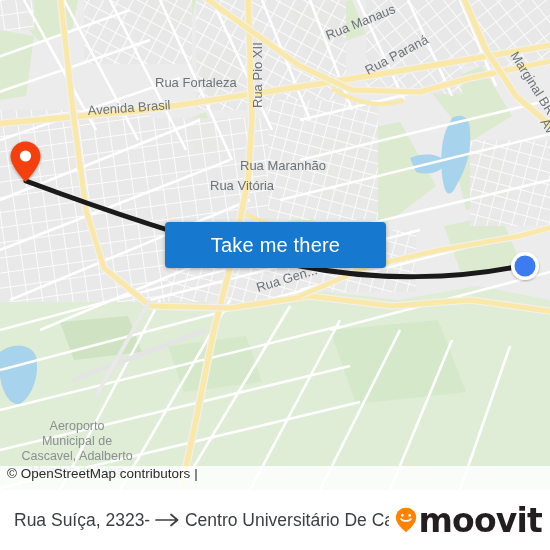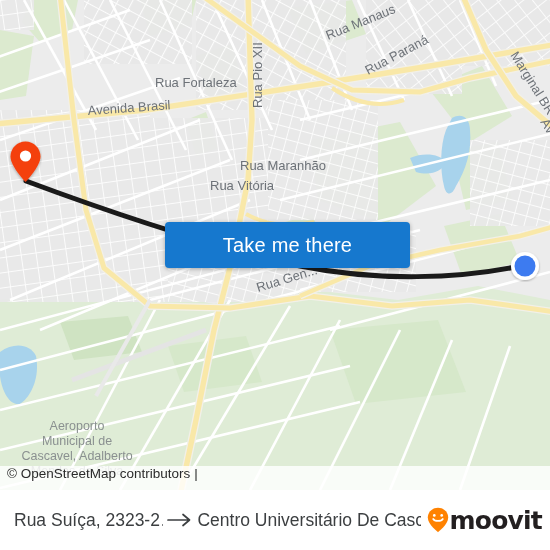--- a/index.html
+++ b/index.html
@@ -62,21 +62,21 @@
     top: 250px;
     width: 32px;
     height: 32px;
   }
 
   
   #cta-button {
     position: absolute;
     left: 165px;
     top: 222px;
-    width: 245px;
+    width: 221px;
     height: 46px;
     background: #1678CE;
     border: none;
     border-radius: 4px;
     box-shadow: 0 1px 4px rgba(0,0,0,0.30);
     color: #ffffff;
     font-family: "Liberation Sans", sans-serif;
     font-size: 20px;
     letter-spacing: 0.2px;
     cursor: pointer;
@@ -147,21 +147,21 @@
 
   
   #moovit-logo {
     flex: 0 0 auto;
     display: flex;
     align-items: center;
     margin-left: 6px;
   }
   #moovit-logo .wordmark {
     font-family: "DejaVu Sans", sans-serif;
-    font-size: 25px;
+    font-size: 33px;
     font-weight: 700;
     color: #231f20;
     letter-spacing: -0.8px;
     line-height: 1;
     margin-left: 1px;
   }
 
   
   .maplabel {
     font-family: "Liberation Sans", sans-serif;

